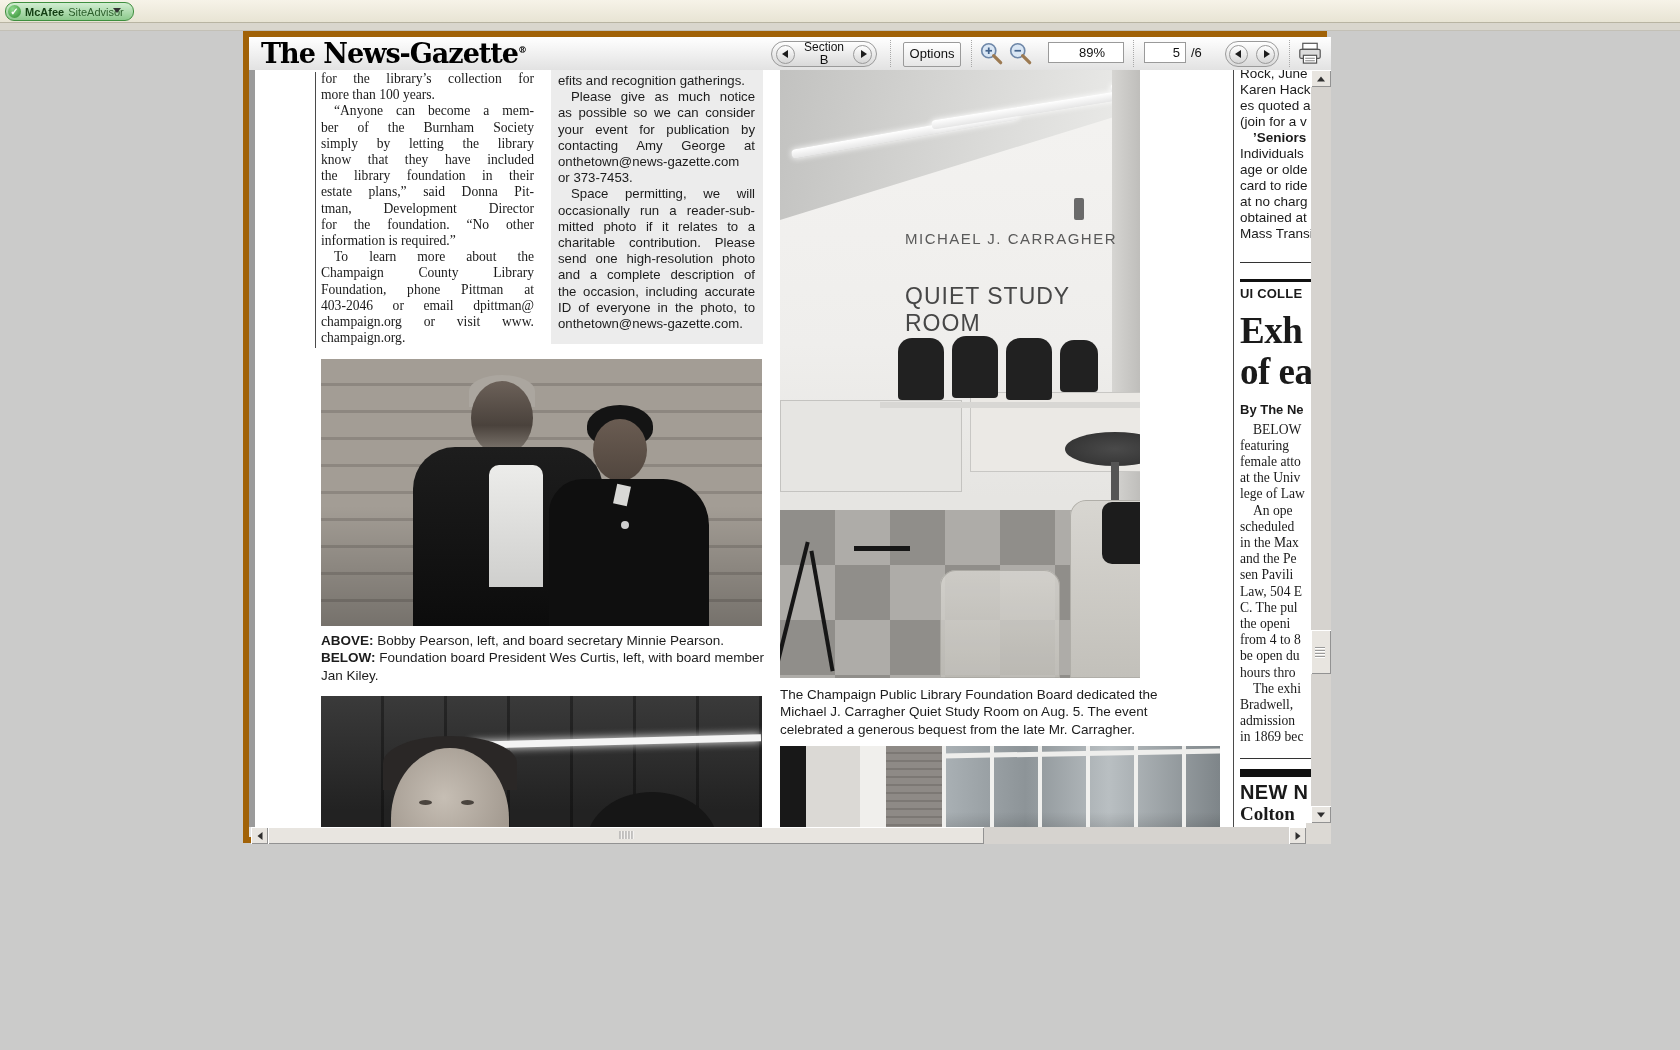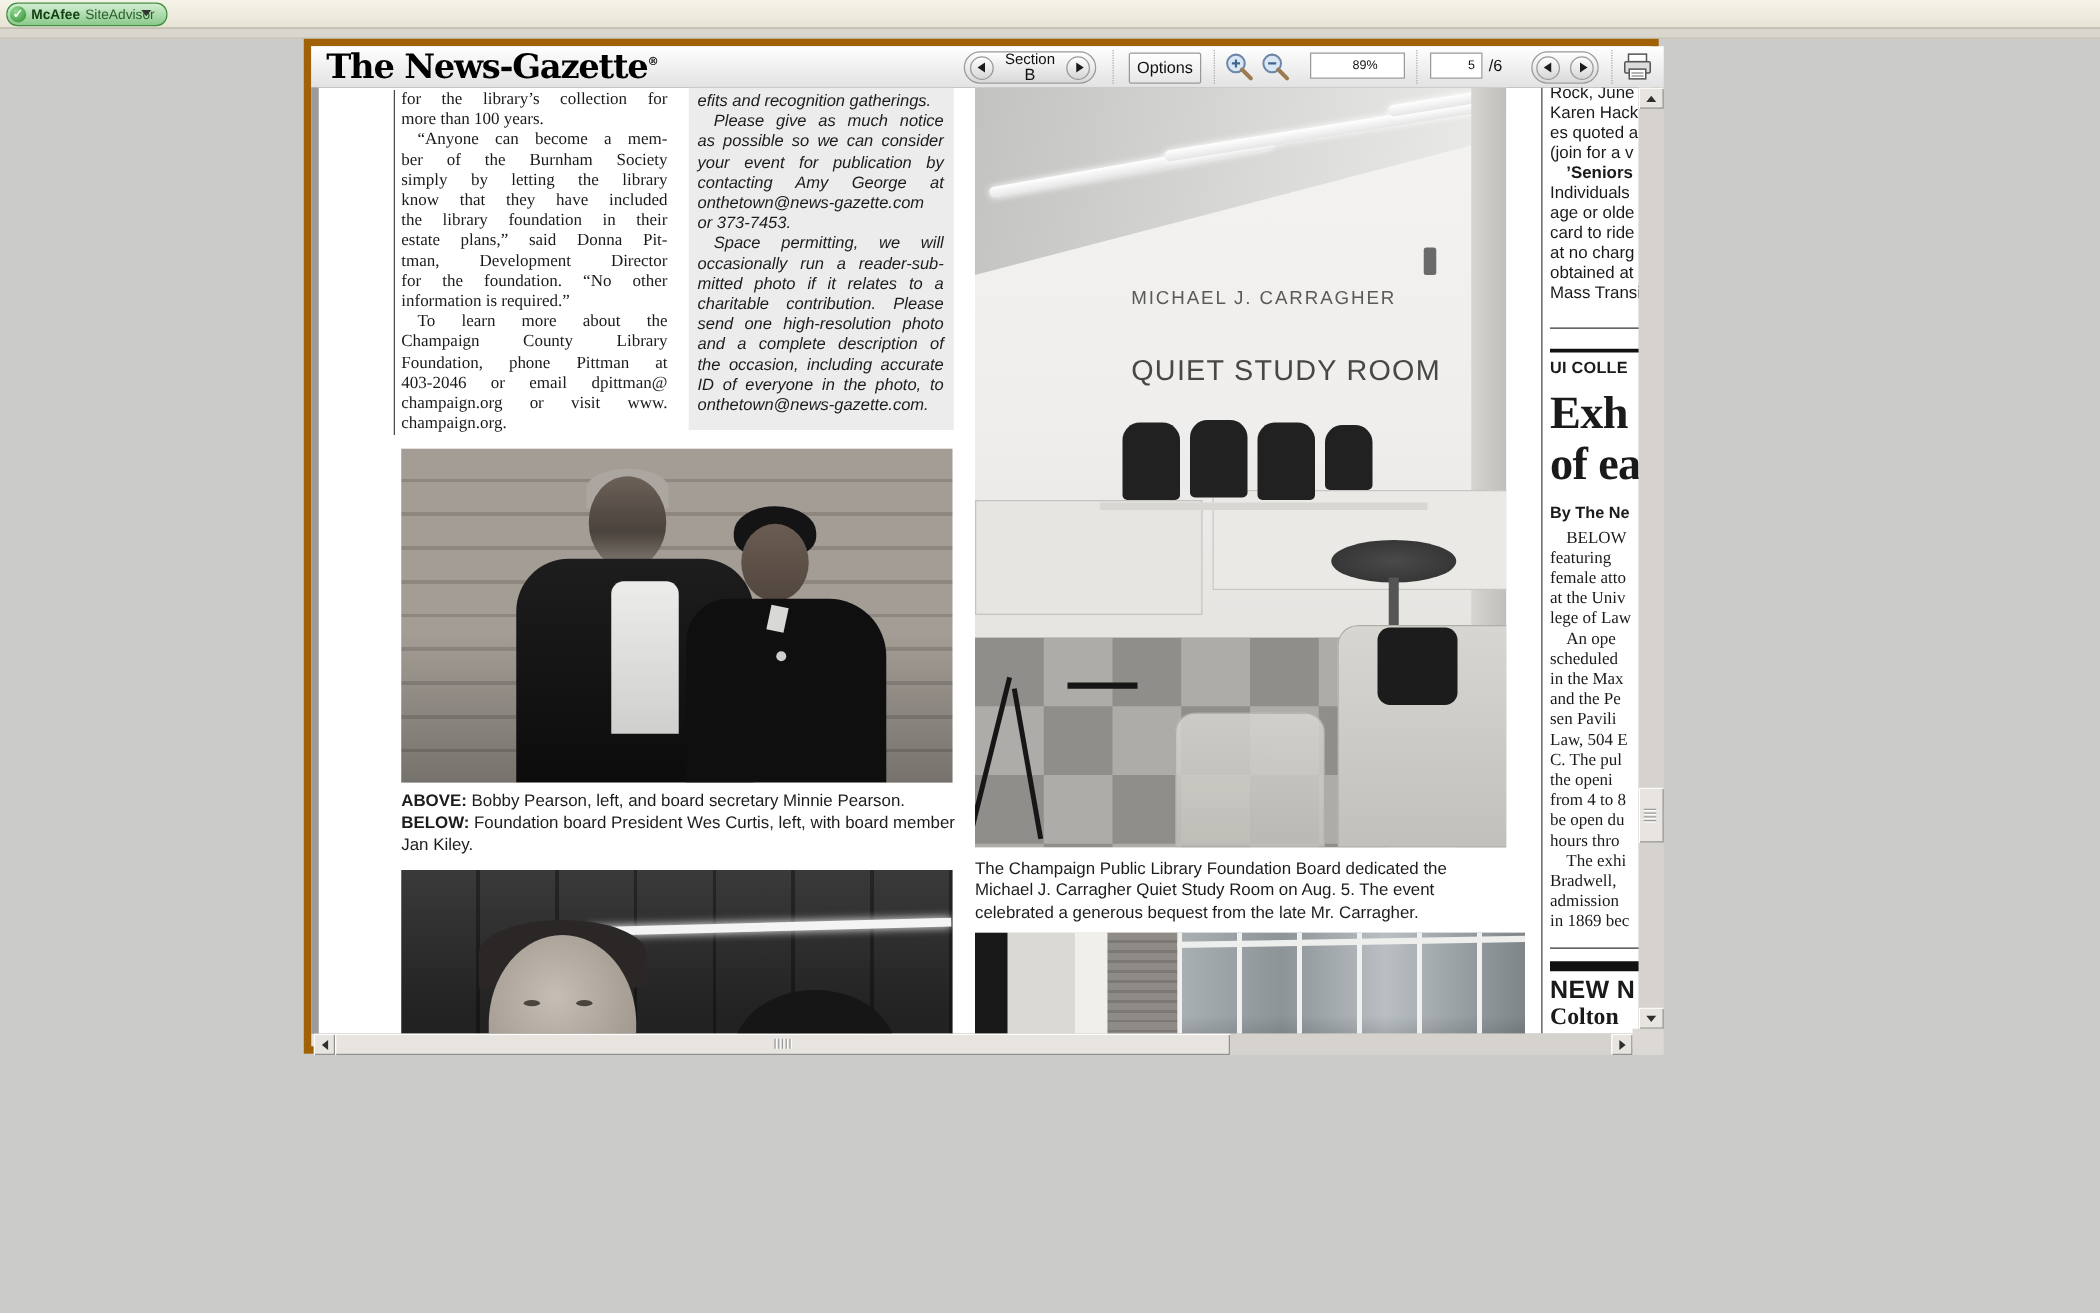--- a/index.html
+++ b/index.html
@@ -24,21 +24,21 @@
   .nav-pill{left:976px;top:4px;width:54px;height:26px;padding:0 3px;}
   .circle-btn{width:17px;height:17px;border-radius:50%;background:linear-gradient(#ffffff,#d6d6d6);border:1px solid #9a9a9a;position:relative;cursor:pointer;flex:0 0 auto;}
   .tri{position:absolute;top:50%;left:50%;width:0;height:0;transform:translate(-50%,-50%);}
   .tri-l{border-top:4px solid transparent;border-bottom:4px solid transparent;border-right:6px solid #1c1c1c;margin-left:-1px;}
   .tri-r{border-top:4px solid transparent;border-bottom:4px solid transparent;border-left:6px solid #1c1c1c;margin-left:1px;}
   .section-text{display:flex;flex-direction:column;align-items:center;line-height:11px;font-size:12px;color:#111;}
   .section-text .val{font-size:13px;line-height:13px;}
   .options-btn{position:absolute;left:654px;top:5px;width:56px;height:23px;border:1px solid #9a9a9a;border-radius:2px;background:linear-gradient(#ffffff,#e6e6e6);font-size:13px;text-align:center;line-height:21px;color:#111;cursor:pointer;}
   .sep{position:absolute;top:3px;height:27px;width:0;border-left:1px dotted #a9a9a9;}
   .tool-icon{position:absolute;cursor:pointer;}
-  .field{position:absolute;height:21px;background:#fff;border:1px solid #9a9a9a;font-size:10px;font-family:"Liberation Sans",sans-serif;box-sizing:border-box;color:#111;padding-left:14px;}
+  .field{position:absolute;height:21px;background:#fff;border:1px solid #9a9a9a;font-size:13px;font-family:"Liberation Sans",sans-serif;box-sizing:border-box;color:#111;padding-left:14px;}
   .zoom-field{left:799px;top:5px;width:76px;text-align:center;}
   .page-field{left:895px;top:5px;width:42px;text-align:right;padding-right:5px;}
   .page-total{position:absolute;left:942px;top:8px;font-size:13px;color:#111;}
 
   
   .sb-track-v{position:absolute;left:1062px;top:33px;width:20px;height:753px;background:#d6d3cf;}
   .sb-track-h{position:absolute;left:2px;top:790px;width:1055px;height:17px;background:#d6d3cf;}
   .sb-btn,.sb-thumb{background:#e8e5e0;box-shadow:inset 1px 1px 0 #ffffff,inset -1px -1px 0 #929292;position:absolute;cursor:pointer;}
   .sb-corner{position:absolute;left:1057px;top:786px;width:25px;height:21px;background:#dcd9d4;}
   .grip-h{position:absolute;left:50%;top:4px;transform:translateX(-50%);display:flex;gap:2px;}
@@ -55,27 +55,27 @@
   .viewport{position:absolute;left:0;top:33px;width:1062px;height:757px;background:#9b9b9b;overflow:hidden;}
   .page{position:absolute;left:6px;top:0;width:1100px;height:757px;background:#fff;overflow:hidden;color:#1a1a1a;}
   .serif{font-family:"Liberation Serif",serif;}
   .ln{text-align:justify;text-align-last:justify;}
   .ln.end{text-align-last:left;}
   .ln.ind{text-indent:13px;}
   .ln.b{font-weight:bold;}
   .left-col{position:absolute;left:66px;top:1px;width:213px;font-size:13.6px;line-height:16.2px;}
   .col-rule{position:absolute;left:60px;top:2px;width:1px;height:276px;background:#4a4a4a;}
   .mid-box{position:absolute;left:296px;top:0;width:212px;height:274px;background:#ececec;}
-  .mid-lines{margin:3px 8px 0 7px;font-size:13.2px;line-height:16.2px;color:#1c1c1c;font-style:italic;}
+  .mid-lines{margin:3px 8px 0 7px;font-size:13.2px;line-height:16.2px;color:#1c1c1c;}
   .caption{font-size:13.5px;line-height:17.3px;color:#1c1c1c;}
   .caption .b{font-weight:bold;}
 
   
   .photo{position:absolute;overflow:hidden;}
-  .photo-study{left:525px;top:0;width:425px;height:608px;background:linear-gradient(#f4f3f1,#efeeec 45%,#e6e5e2 70%);}
+  .photo-study{left:525px;top:0;width:360px;height:608px;background:linear-gradient(#f4f3f1,#efeeec 45%,#e6e5e2 70%);}
   .ceiling{position:absolute;top:0;left:0;width:100%;height:150px;background:linear-gradient(100deg,#c2c2c0,#dcdcda 60%,#ededeb);clip-path:polygon(0 0,100% 0,100% 26%,0 100%);}
   .strip{position:absolute;height:9px;border-radius:4px;background:linear-gradient(#ffffff,#e6e6e6);box-shadow:0 0 6px #fff;}
   .sign-l1{position:absolute;left:125px;top:160px;font-size:15px;letter-spacing:1.5px;color:#5a5a5a;}
   .sign-l2{position:absolute;left:125px;top:184px;font-size:23px;letter-spacing:1px;color:#474747;margin-top:29px;}
   .door{position:absolute;right:0;top:0;width:28px;height:460px;background:linear-gradient(90deg,#d6d5d2,#bfbebb);}
   .reader{position:absolute;right:56px;top:128px;width:10px;height:22px;background:#6a6a6a;border-radius:2px;}
   .chair{position:absolute;width:46px;height:62px;background:#212121;border-radius:14px 14px 4px 4px;}
   .counter{position:absolute;left:100px;top:332px;width:262px;height:6px;background:#d8d7d4;}
   .part1{position:absolute;left:0;top:330px;width:182px;height:92px;background:#e6e5e2;border:1px solid #c4c3c0;box-sizing:border-box;}
   .part2{position:absolute;left:190px;top:322px;width:250px;height:80px;background:#ebe9e5;border:1px solid #c8c7c4;box-sizing:border-box;}

